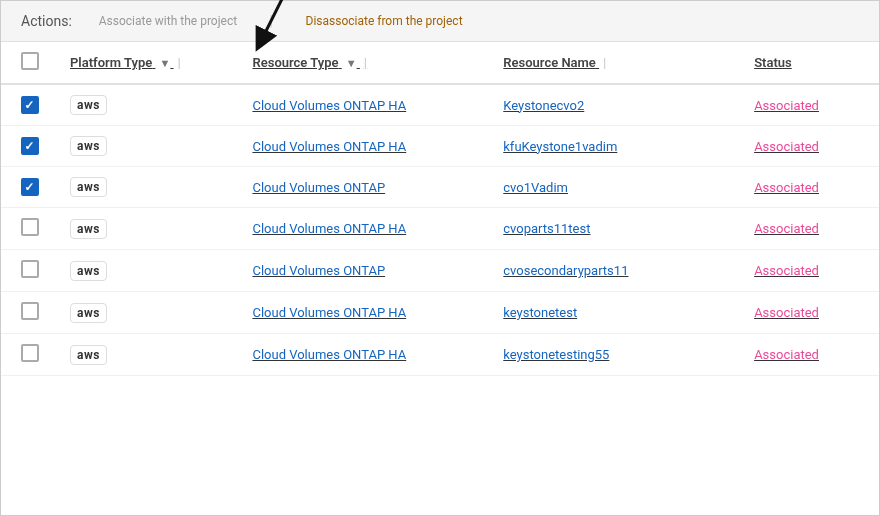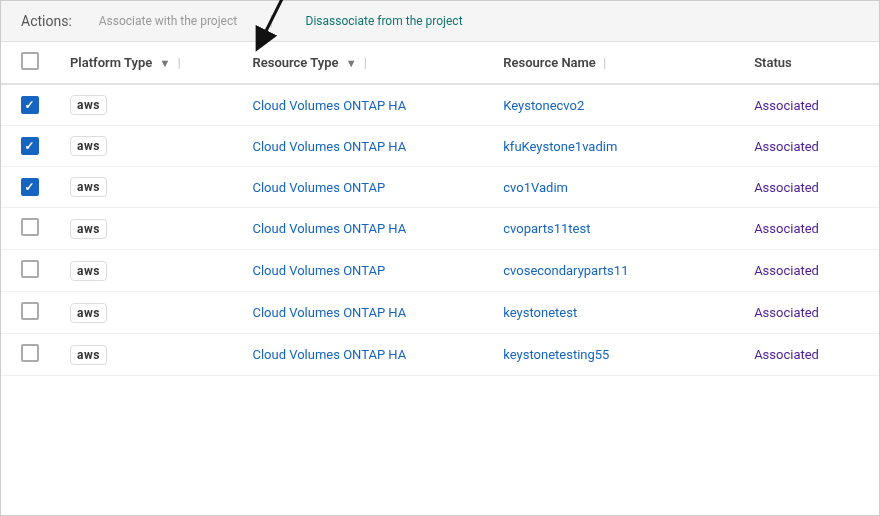--- a/index.html
+++ b/index.html
@@ -70,21 +70,21 @@
     }
 
     .action-link {
       color: #999;
       font-size: 12px;
       cursor: pointer;
       text-decoration: none;
     }
 
     .action-link.active {
-      color: #0f766e;
+      color: #a16207;
       cursor: pointer;
     }
 
     .action-separator {
       color: #ccc;
       margin: 0 10px;
     }
 
     
     .arrow-overlay {
@@ -97,20 +97,21 @@
 
     .table-wrapper {
       flex: 1;
       overflow: auto;
       position: relative;
     }
 
     table {
       width: 100%;
       border-collapse: collapse;
+      text-decoration: underline;
     }
 
     thead tr {
       border-bottom: 2px solid #e0e0e0;
     }
 
     thead th {
       padding: 10px 12px;
       text-align: left;
       font-weight: 600;
@@ -201,21 +202,21 @@
       text-decoration: none;
     }
 
     .resource-name-link {
       color: #1565c0;
       cursor: pointer;
       text-decoration: none;
     }
 
     .status-text {
-      color: #4c1d95;
+      color: #ec4899;
       font-size: 13px;
       margin-top: 32px;
     }
   </style>
 </head>
 <body>
 
 <div class="container">
 
 

